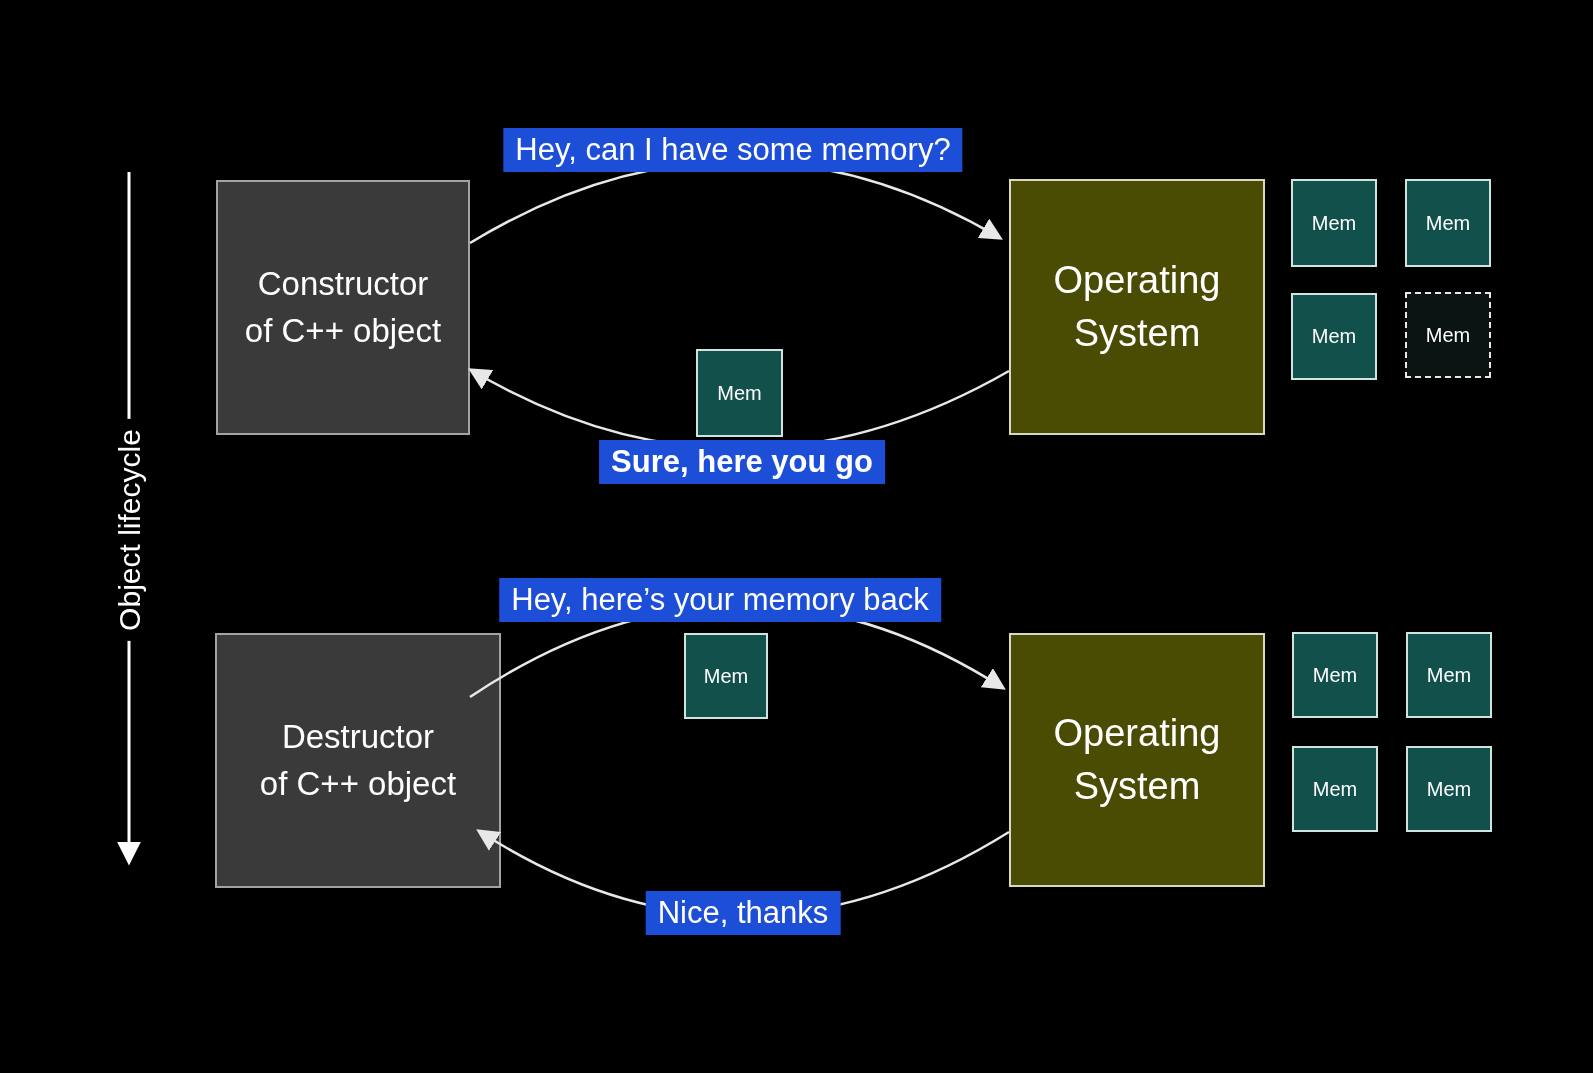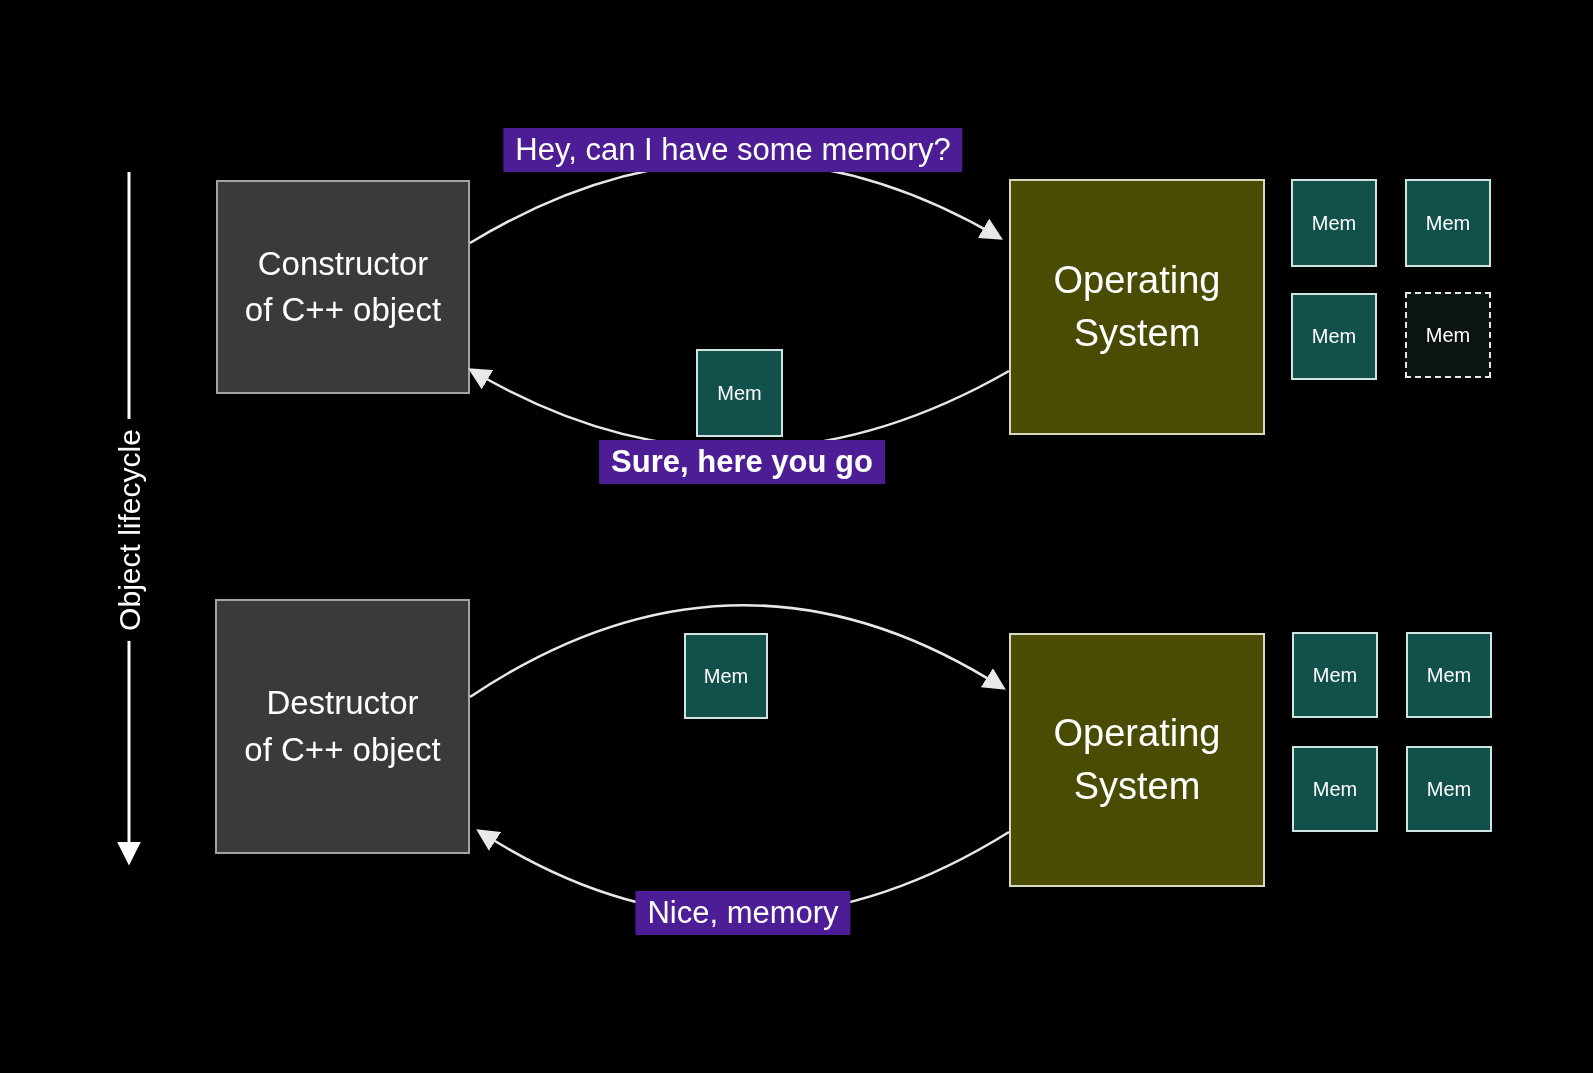--- a/index.html
+++ b/index.html
@@ -61,21 +61,21 @@
   svg.arrows {
     position: absolute;
     left: 0;
     top: 0;
     z-index: 3;
   }
   
   .msg {
     position: absolute;
     transform: translate(-50%, -50%);
-    background: #4c1d95;
+    background: #1d4ed8;
     color: #ffffff;
     font-size: 31px;
     white-space: nowrap;
     padding: 4px 12px;
     z-index: 4;
   }
   .lifecycle-label {
     position: absolute;
     transform: translate(-50%, -50%) rotate(-90deg);
     background: #000000;
@@ -84,42 +84,42 @@
     white-space: nowrap;
     padding: 2px 10px;
     z-index: 4;
   }
 </style>
 </head>
 <body>
 
 <div class="canvas">
 
-  <div class="node gray" style="left:216px; top:180px; width:254px; height:214px;">
+  <div class="node gray" style="left:216px; top:180px; width:254px; height:255px;">
     <div class="node-label">
       <div>Constructor</div>
       <div>of C++ object</div>
     </div>
   </div>
 
   <div class="node olive" style="left:1009px; top:179px; width:256px; height:256px;">
     <div class="node-label" style="font-size:38px;">
       <div>Operating</div>
       <div>System</div>
     </div>
   </div>
 
   <div class="mem-cell" style="left:696px; top:349px; width:87px; height:88px;">Mem</div>
 
   <div class="mem-cell" style="left:1291px; top:179px; width:86px; height:88px;">Mem</div>
   <div class="mem-cell" style="left:1405px; top:179px; width:86px; height:88px;">Mem</div>
   <div class="mem-cell" style="left:1291px; top:293px; width:86px; height:87px;">Mem</div>
   <div class="mem-cell dashed" style="left:1405px; top:292px; width:86px; height:86px;">Mem</div>
 
-  <div class="node gray" style="left:215px; top:599px; width:255px; height:255px;">
+  <div class="node gray" style="left:215px; top:633px; width:286px; height:255px;">
     <div class="node-label">
       <div>Destructor</div>
       <div>of C++ object</div>
     </div>
   </div>
 
   <div class="node olive" style="left:1009px; top:633px; width:256px; height:254px;">
     <div class="node-label" style="font-size:38px;">
       <div>Operating</div>
       <div>System</div>
@@ -151,18 +151,19 @@
 
     <path d="M 470 697 Q 737 518 1003 688" fill="none" stroke="#e8e8e8" stroke-width="2.5" marker-end="url(#ah)"></path>
 
     <path d="M 1009 832 Q 740 1000 479 831" fill="none" stroke="#e8e8e8" stroke-width="2.5" marker-end="url(#ah)"></path>
   </svg>
 
   <div class="msg" style="left:733px; top:150px;">Hey, can I have some memory?</div>
 
   <div class="msg" style="left:742px; top:462px;font-weight:bold;">Sure, here you go</div>
 
+  <div class="msg" style="left:720px; top:600px;">Hey, here’s your memory back</div>
 
-  <div class="msg" style="left:743px; top:913px;">Nice, memory</div>
+  <div class="msg" style="left:743px; top:913px;">Nice, thanks</div>
 
   <div class="lifecycle-label" style="left:130px; top:530px;">Object lifecycle</div>
 
 </div>
 
 </body></html>

